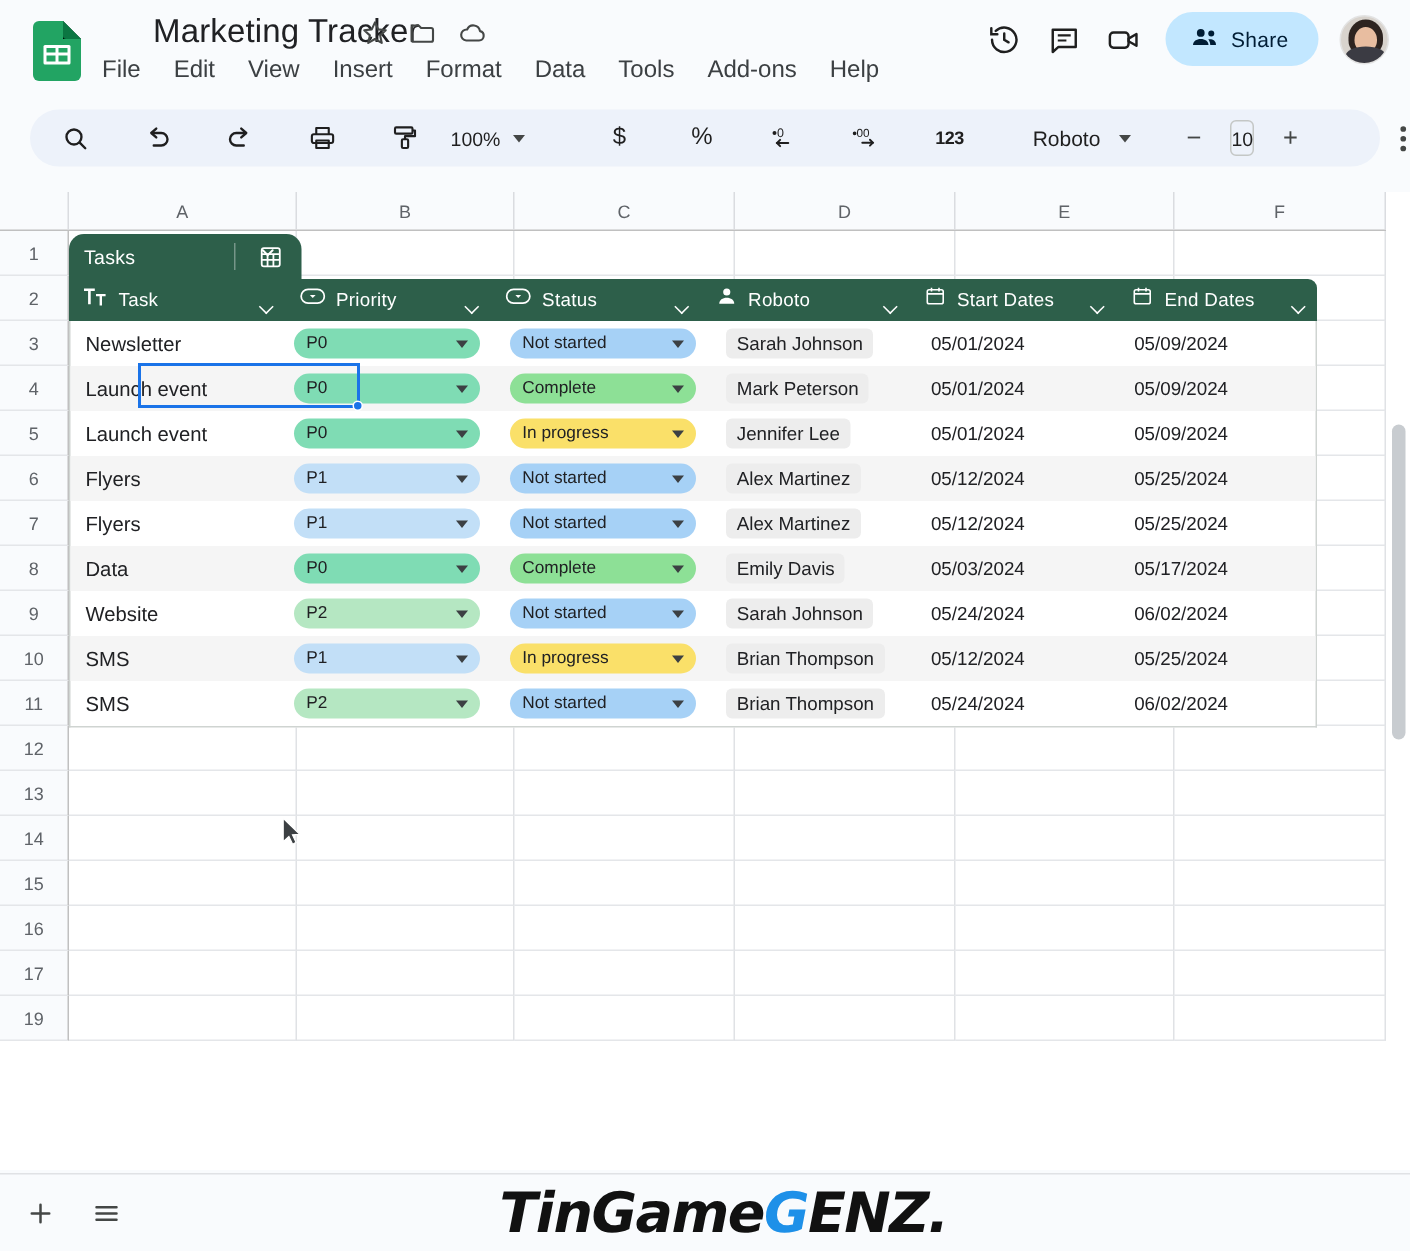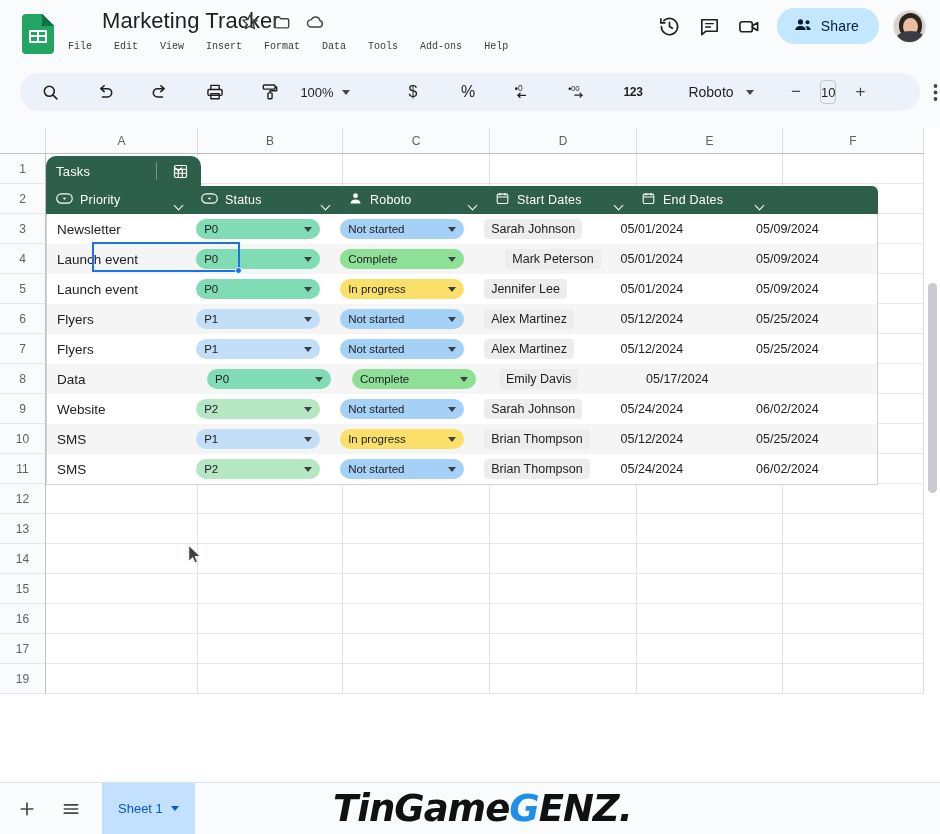--- a/index.html
+++ b/index.html
@@ -19,22 +19,22 @@
   .doc-icon svg { display:block; }
   .title-wrap { position:absolute; left:64px; top:6px;margin-left:38px; }
   .doc-title {
     font-size:22px; color:#202124; letter-spacing:0.1px; line-height:30px;
     font-weight:400; white-space:nowrap;
   }
   .title-icons { position:absolute; left:240px; top:12px; display:flex; gap:12px; align-items:center; }
   .title-icons .ti { width:20px; height:20px; color:#444746; cursor:pointer; }
   .menubar { position:absolute; left:66px; top:36px; display:flex; gap:18px; }
   .menubar span {
-    font-size:10px; color:#3c4043; line-height:20px; cursor:pointer;
-    padding:1px 2px; border-radius:4px; white-space:nowrap;font-family:Liberation Mono, monospace;
+    font-size:16px; color:#3c4043; line-height:20px; cursor:pointer;
+    padding:1px 2px; border-radius:4px; white-space:nowrap;
   }
   .topright { position:absolute; right:14px; top:8px; display:flex; align-items:center; gap:14px; }
   .tr-icon { width:26px; height:26px; color:#1f1f1f; cursor:pointer; display:flex; align-items:center; justify-content:center;}
   .share-btn {
     display:flex; align-items:center; gap:8px;
     background:#C2E7FF; color:#001D35; border:none; border-radius:18px;
     height:36px; padding:0 20px 0 16px; font-size:14px; font-family:inherit; cursor:pointer;
     letter-spacing:0.2px;
   }
   .avatar {
@@ -521,20 +521,30 @@
         <span class="divd"></span>
         <span class="gicon">
           <svg width="17" height="17" viewBox="0 0 24 24" fill="none" stroke="#fff" stroke-width="1.7">
             <rect x="3.5" y="3.5" width="17" height="17" rx="2"></rect>
               <path d="M3.5 9h17M3.5 14.5h17M9 9v11.5M14.5 9v11.5"></path>
           </svg>
         </span>
       </div>
 
       <div class="tbl-head">
+        <div class="th" style="width:152px">
+          <span>
+            <svg width="16" height="14" viewBox="0 0 20 16" fill="#fff">
+                <path d="M0 1h9v2H5.6v11H3.4V3H0z"></path>
+                <path d="M10 5.5h8v1.8h-3v7.7h-2V7.3h-3z"></path>
+              </svg>
+          </span>
+          <span class="lbl">Task</span>
+          <span class="cv"><span class="chev" style="width:7px;height:7px;"></span></span>
+        </div>
         <div class="th" style="width:145px">
           <span>
             <svg width="17" height="13" viewBox="0 0 22 15" fill="none" stroke="#fff" stroke-width="1.5">
                 <rect x="1" y="1.5" width="20" height="12" rx="6"></rect>
                 <path d="M8.5 6.5l2.5 2.5 2.5-2.5z" fill="#fff" stroke="none"></path>
               </svg>
           </span>
           <span class="lbl">Priority</span>
           <span class="cv"><span class="chev" style="width:7px;height:7px;"></span></span>
         </div>
@@ -616,21 +626,21 @@
                 <span class="ctext">P0</span>
                 <span class="cdrop"></span>
               </div>
             </div>
             <div class="td" style="width: 147px;">
               <div class="chip" style="background: rgb(141, 224, 150);">
                 <span class="ctext">Complete</span>
                 <span class="cdrop"></span>
               </div>
             </div>
-            <div class="td" style="width: 147px; justify-content: flex-end;">
+            <div class="td" style="width: 147px;">
               <span class="owner-chip">Mark Peterson</span>
             </div>
             <div class="td" style="width: 146px;">
               <span class="date-txt">05/01/2024</span>
             </div>
             <div class="td" style="width: 141px;">
               <span class="date-txt">05/09/2024</span>
             </div>
           </div>
           <div class="tr">
@@ -723,20 +733,23 @@
             </div>
             <div class="td" style="width: 147px;">
               <div class="chip" style="background: rgb(141, 224, 150);">
                 <span class="ctext">Complete</span>
                 <span class="cdrop"></span>
               </div>
             </div>
             <div class="td" style="width: 147px;">
               <span class="owner-chip">Emily Davis</span>
             </div>
+            <div class="td" style="width: 146px;">
+              <span class="date-txt">05/03/2024</span>
+            </div>
             <div class="td" style="width: 141px;">
               <span class="date-txt">05/17/2024</span>
             </div>
           </div>
           <div class="tr">
             <div class="td" style="width: 150px;">
               <span class="task-txt">Website</span>
             </div>
             <div class="td" style="width: 145px;">
               <div class="chip" style="background: rgb(181, 231, 194);">
@@ -836,20 +849,16 @@
     <div class="bb-icon">
       <svg width="20" height="20" viewBox="0 0 24 24" fill="none" stroke="#444746" stroke-width="2" stroke-linecap="round">
           <path d="M12 5v14M5 12h14"></path>
         </svg>
     </div>
     <div class="bb-icon">
       <svg width="20" height="20" viewBox="0 0 24 24" fill="none" stroke="#444746" stroke-width="2" stroke-linecap="round">
           <path d="M4 7h16M4 12h16M4 17h16"></path>
         </svg>
     </div>
-    <div class="sheet-tab">
-      <span>Sheet 1</span>
-      <span class="sheet-caret"></span>
-    </div>
     <div class="watermark"><span>TinGame</span><span class="wm-blue">G</span><span>ENZ.</span></div>
   </div>
 
 </div>
 
 </body></html>

